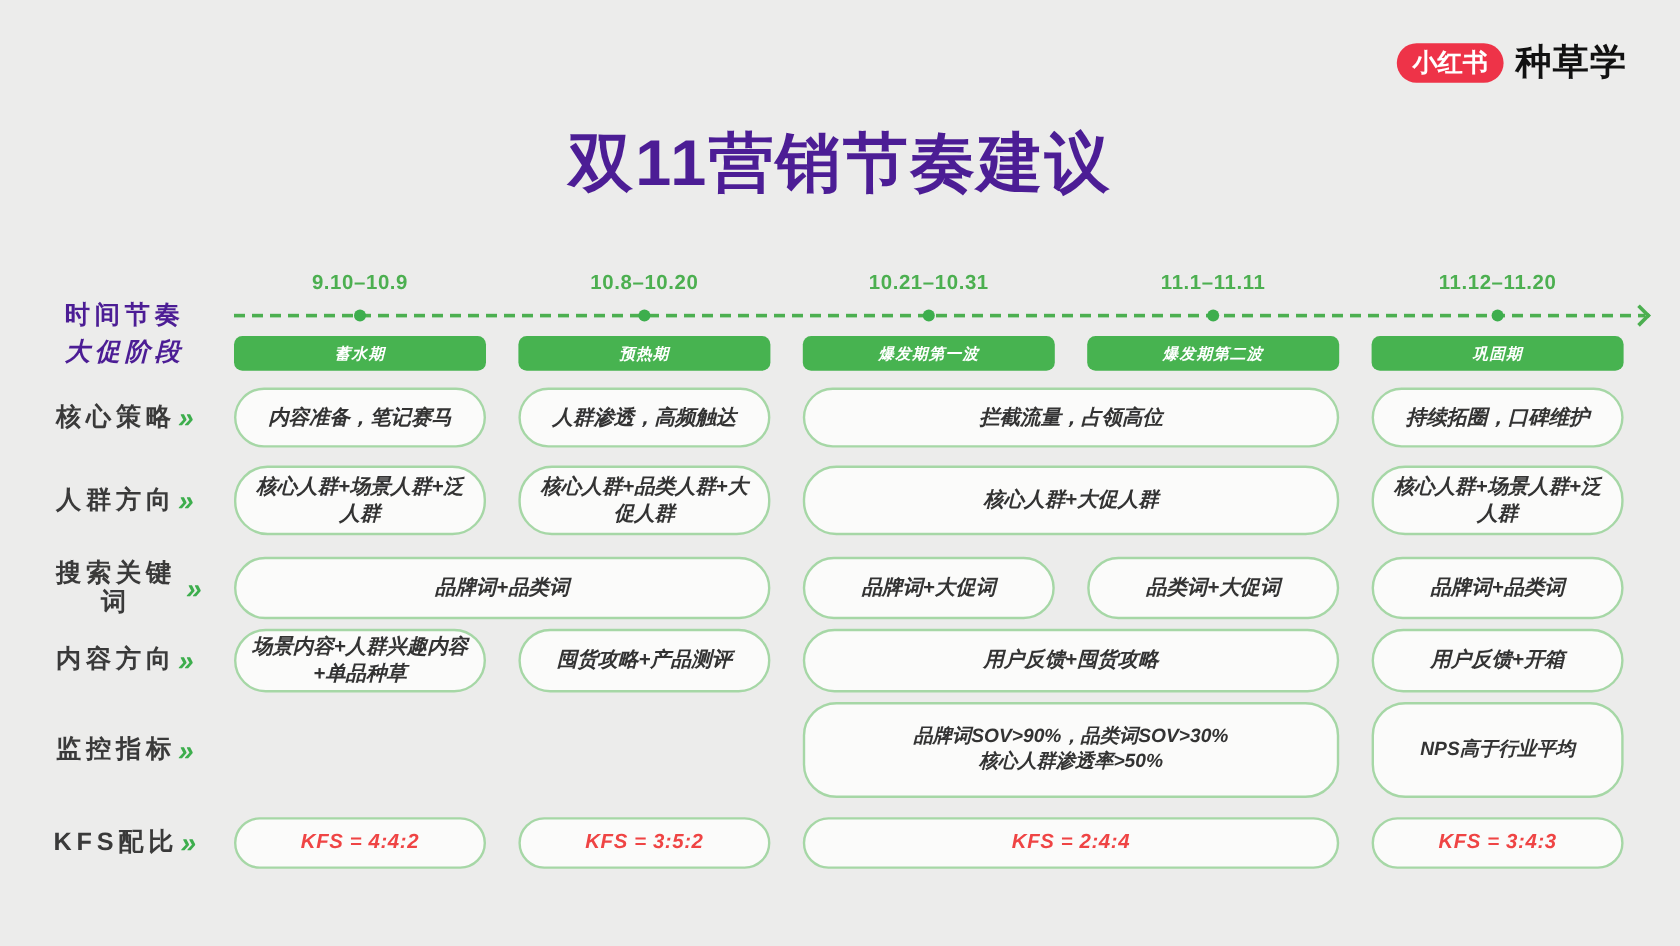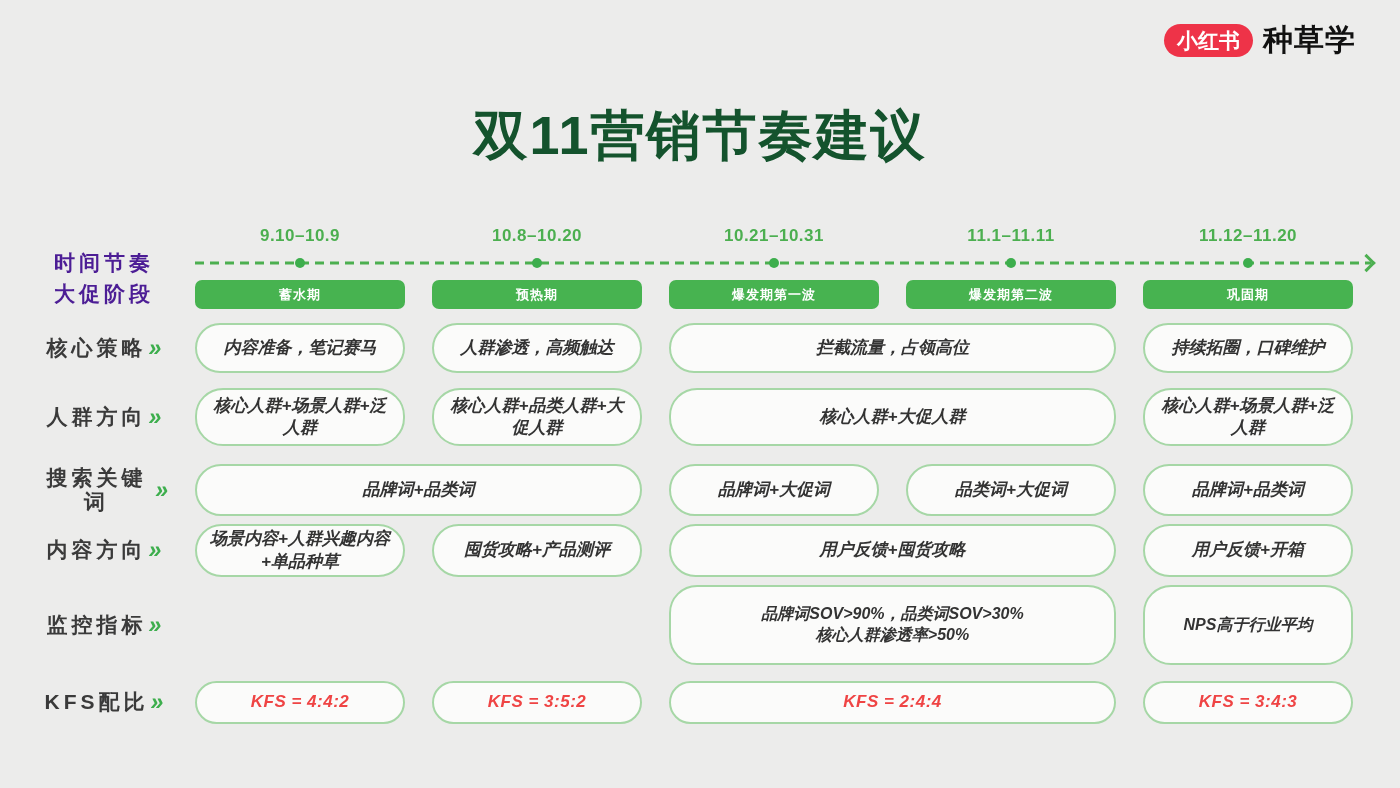--- a/index.html
+++ b/index.html
@@ -5,38 +5,38 @@
   html,body{margin:0;padding:0;}
   body{
     width:1400px;height:788px;
     background:#ECECEB;
     font-family:"Liberation Sans", sans-serif;
     overflow:hidden;
   }
   .slide{position:relative;width:1400px;height:788px;background:#ECECEB;}
 
   
-  .logo{position:absolute;top:20px;right:44px;display:flex;align-items:center;gap:10px;}
+  .logo{position:absolute;top:32px;right:44px;display:flex;align-items:center;gap:10px;}
   .logo-badge{background:#EE3348;color:#fff;font-size:21px;font-weight:700;
     padding:4px 13px;border-radius:19px;line-height:1.2;}
   .logo-brand{font-size:30px;font-weight:900;color:#111;letter-spacing:1px;}
 
   
   .title{position:absolute;top:100px;left:0;right:0;text-align:center;
-    font-size:54px;font-weight:900;color:#14532d;letter-spacing:2px;}
+    font-size:54px;font-weight:900;color:#4c1d95;letter-spacing:2px;}
 
   
   .board{position:absolute;left:40px;top:222px;width:1313px;}
   .grid-row{display:grid;grid-template-columns:128px repeat(5,210px);column-gap:27px;align-items:stretch;}
   .gc2{grid-column:2}.gc3{grid-column:3}.gc4{grid-column:4}.gc5{grid-column:5}.gc6{grid-column:6}
   .gc24{grid-column:2/4}.gc46{grid-column:4/6}
 
   .row-dates{height:28px;}
   .row-timeline{height:26px;}
-  .row-phases{height:29px;margin-top:4px;}
+  .row-phases{height:29px;margin-top:4px;font-style:italic;}
   .row-core{height:50px;margin-top:14px;}
   .row-audience{height:58px;margin-top:15px;}
   .row-search{height:52px;margin-top:18px;}
   .row-content{height:53px;margin-top:8px;}
   .row-metrics{height:80px;margin-top:8px;}
   .row-kfs{height:43px;margin-top:16px;}
 
   
   .row-label{grid-column:1;display:flex;align-items:center;justify-content:center;
     font-size:21px;font-weight:700;color:#3a3a3a;letter-spacing:4px;line-height:1.15;text-align:center;}

